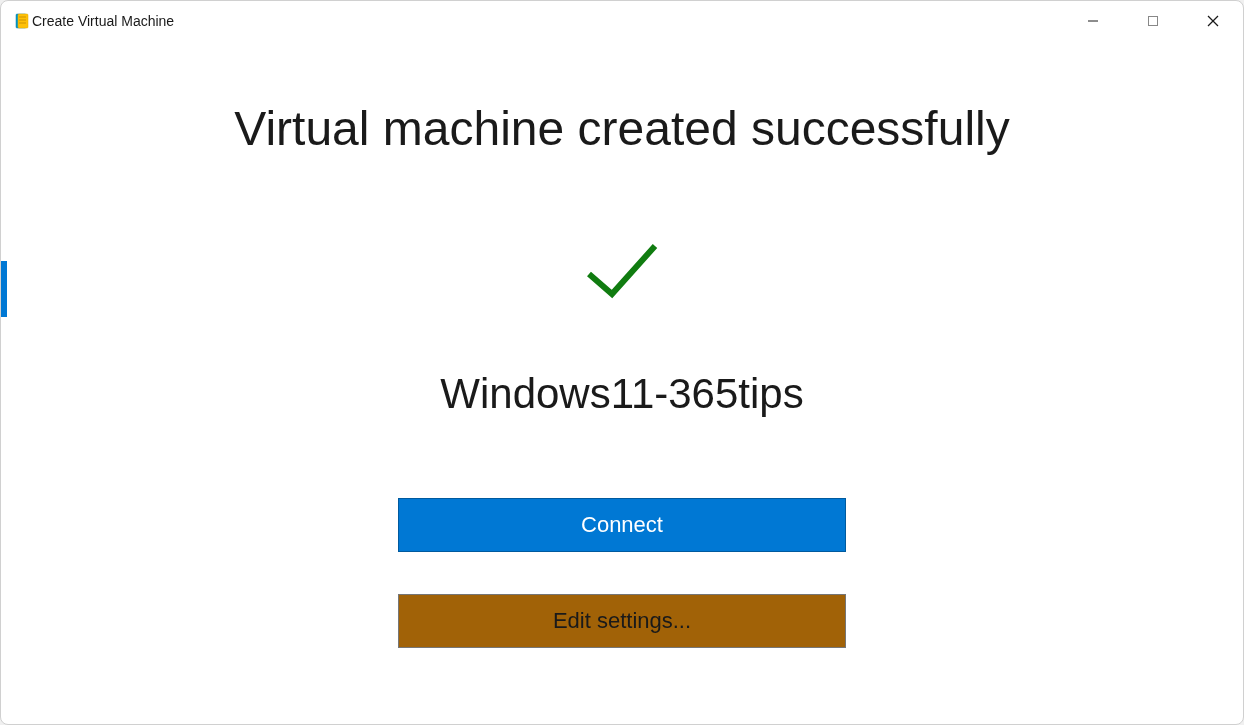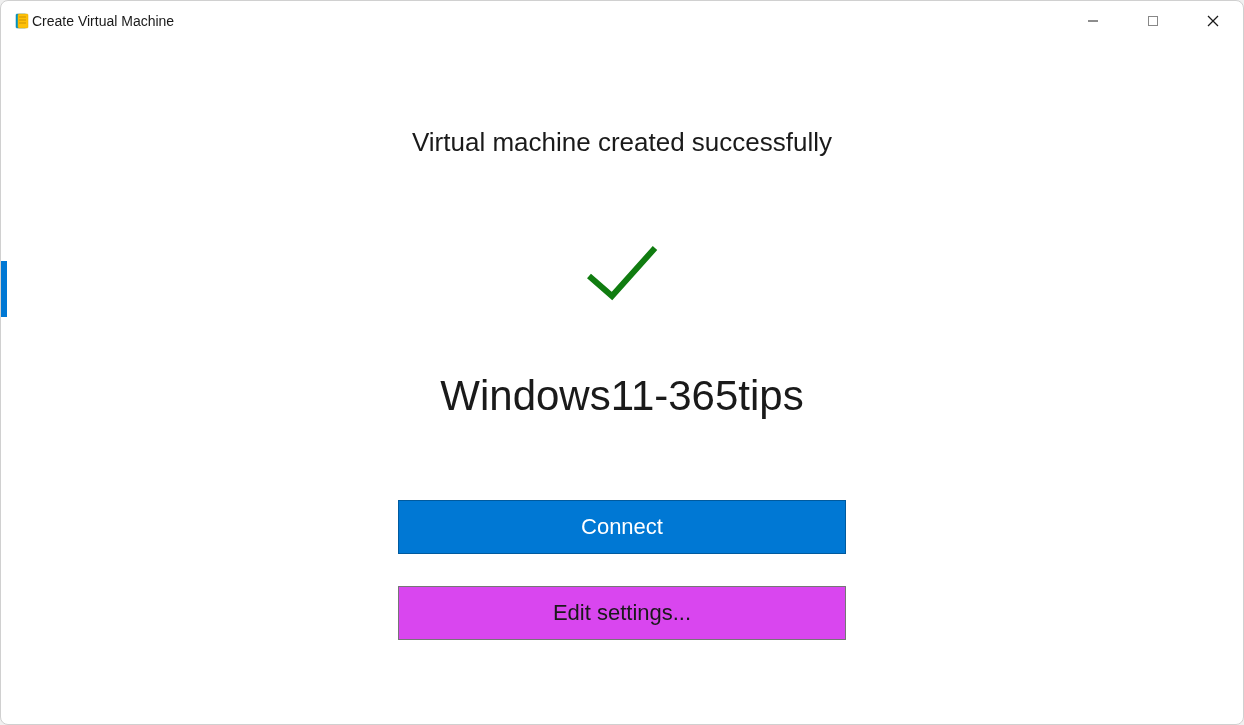--- a/index.html
+++ b/index.html
@@ -74,44 +74,43 @@
     
     .content {
       flex: 1;
       display: flex;
       flex-direction: column;
       align-items: center;
       padding-top: 60px;
     }
     
     .main-heading {
-      font-size: 26px;
+      font-size: 48px;
       font-weight: 400;
       color: #1a1a1a;
       text-align: center;
-      margin-top: 26px;
     }
     
     .checkmark-wrapper {
       margin-top: 80px;
       margin-bottom: 60px;
     }
     
     .vm-name {
       font-size: 42px;
       font-weight: 400;
       color: #1a1a1a;
       text-align: center;
       margin-bottom: 80px;
     }
     
     .button-group {
       display: flex;
       flex-direction: column;
-      gap: 32px;
+      gap: 42px;
       align-items: flex-end;
     }
     
     .btn {
       width: 448px;
       height: 54px;
       font-size: 22px;
       font-family: inherit;
       cursor: pointer;
       border: 1px solid #767676;
@@ -120,21 +119,21 @@
       justify-content: center;
     }
     
     .btn-primary {
       background: #0078d4;
       color: #ffffff;
       border: 1px solid #005a9e;
     }
     
     .btn-secondary {
-      background: #d946ef;
+      background: #a16207;
       color: #1a1a1a;
     }
     
     .left-accent {
       position: absolute;
       left: 0;
       top: 260px;
       width: 6px;
       height: 56px;
       background: #0078d4;

